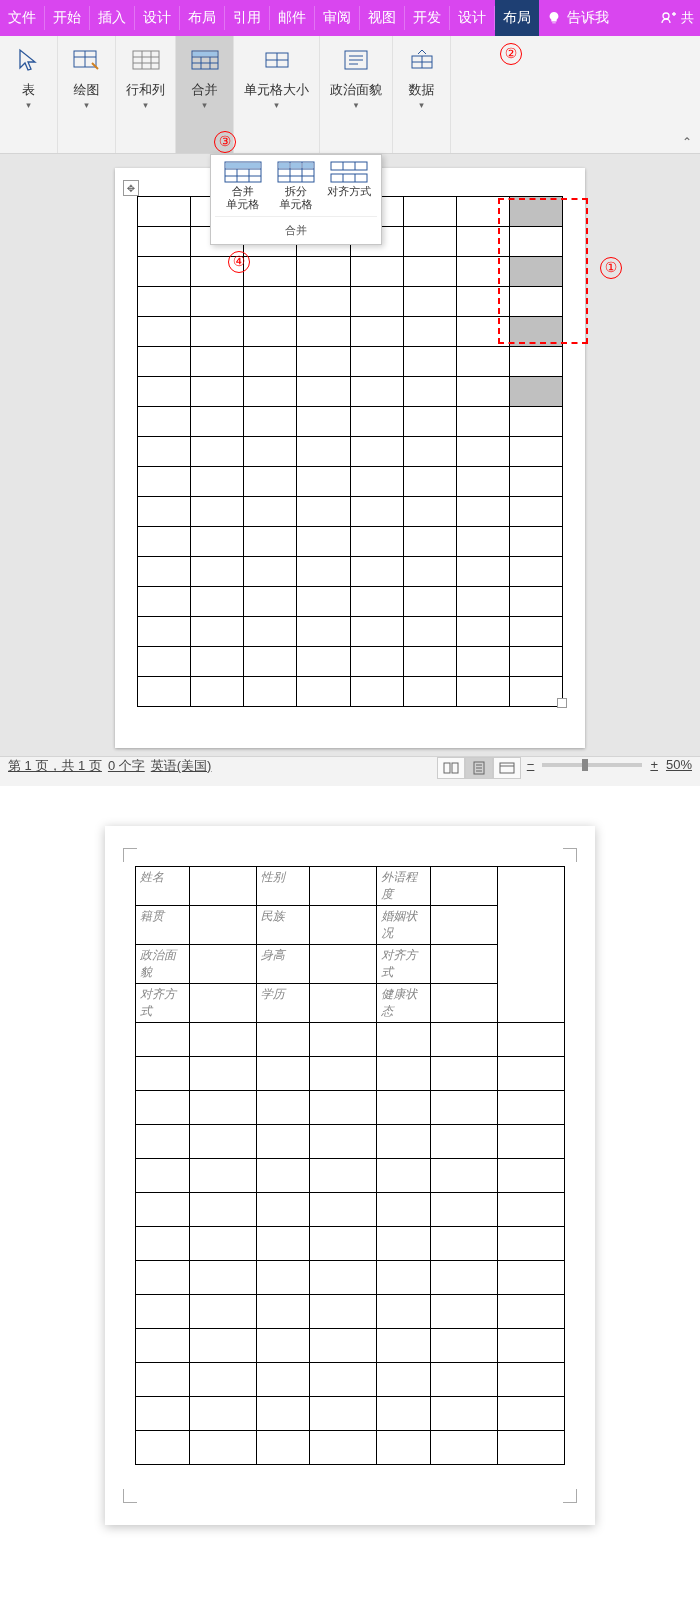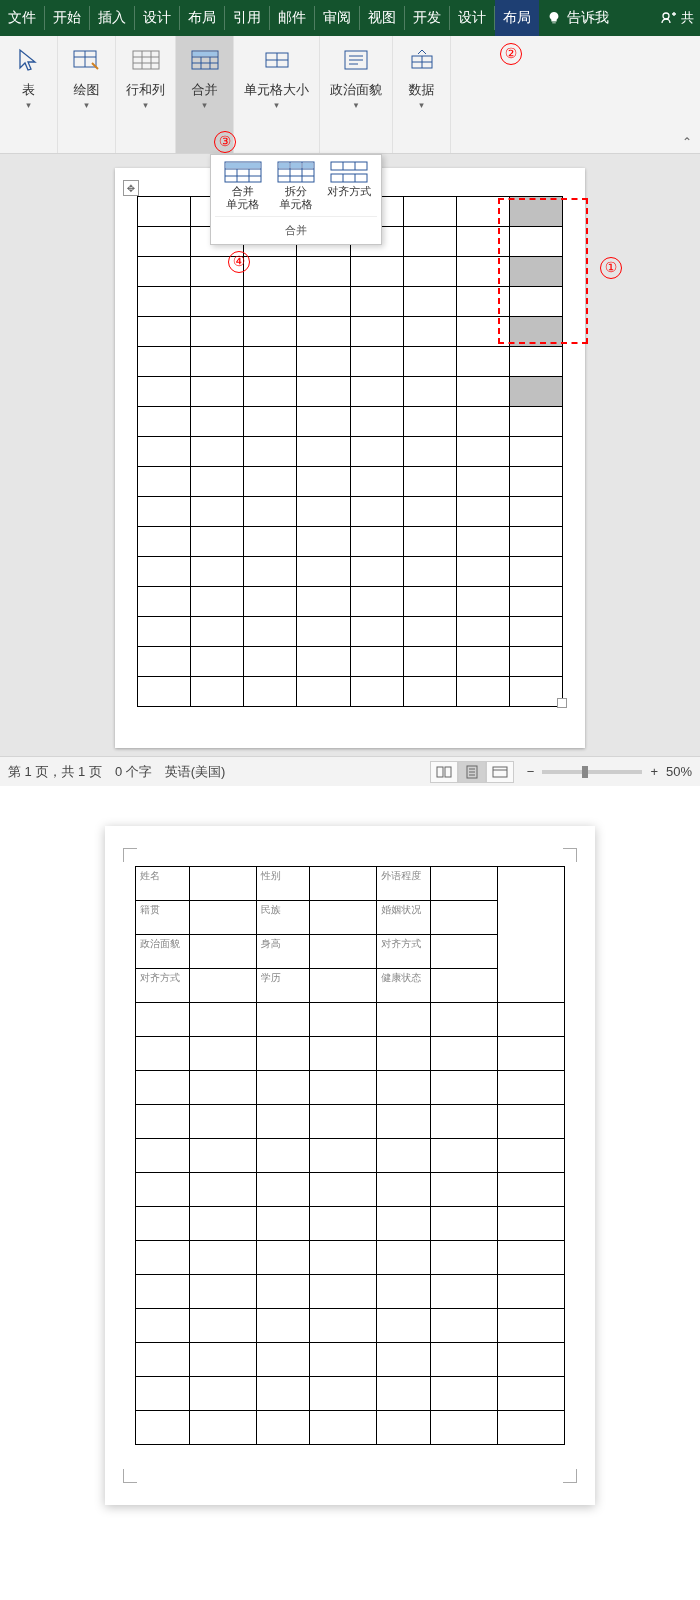--- a/index.html
+++ b/index.html
@@ -2,21 +2,21 @@
 <html><head>
 <meta charset="utf-8">
 <style>
 * { margin: 0; padding: 0; box-sizing: border-box; }
 body { font-family: "Microsoft YaHei", sans-serif; background: #fff; width: 700px; }
 
 
 .app { width: 700px; }
 
 
-.menubar { background: #14532d; height: 36px; display: flex; align-items: stretch; color: #fff; font-size: 14px; }
+.menubar { background: #d946ef; height: 36px; display: flex; align-items: stretch; color: #fff; font-size: 14px; }
 .menubar .item { padding: 0 8px; display: flex; align-items: center; cursor: pointer; white-space: nowrap; }
 .menubar .item.active { background: #1e3f73; }
 .menubar .sep { width: 1px; background: rgba(255,255,255,0.25); margin: 6px 0; }
 .menubar .tell { display: flex; align-items: center; gap: 6px; padding: 0 8px; }
 .menubar .bulb { width: 14px; height: 14px; }
 .menubar .right { margin-left: auto; display: flex; align-items: center; padding: 0 6px; gap: 4px; }
 
 
 .ribbon { background: #f3f3f3; border-bottom: 1px solid #d4d4d4; position: relative; height: 118px; display: flex; }
 .rgroup { display: flex; flex-direction: column; align-items: center; justify-content: flex-start; padding: 8px 10px 4px; border-right: 1px solid #e1e1e1; min-width: 58px; }
@@ -43,37 +43,37 @@
 .doc-table { border-collapse: collapse; width: 100%; }
 .doc-table td { border: 1px solid #000; height: 30px; }
 .doc-table td.sel { background: #c0c0c0; }
 
 
 .annot { position: absolute; color: #ff0000; font-size: 20px; font-weight: normal; z-index: 20; pointer-events: none; }
 .annot .circ { display: inline-block; border: 1.5px solid #ff0000; border-radius: 50%; width: 22px; height: 22px; line-height: 19px; text-align: center; font-size: 14px; }
 .dashed-box { position: absolute; border: 2px dashed #ff0000; z-index: 15; pointer-events: none; }
 
 
-.statusbar { background: #f3f3f3; border-top: 1px solid #d4d4d4; height: 30px; display: flex; align-items: center; font-size: 13px; color: #444; padding: 0 8px; gap: 13px; }
+.statusbar { background: #f3f3f3; border-top: 1px solid #d4d4d4; height: 30px; display: flex; align-items: flex-start; font-size: 13px; color: #444; padding: 0 8px; gap: 6px; text-decoration: underline; }
 .statusbar .views { display: flex; gap: 0; margin-left: auto; }
 .statusbar .vbtn { width: 28px; height: 22px; border: 1px solid #ccc; display: flex; align-items: center; justify-content: center; cursor: pointer; background: #fafafa; }
 .statusbar .vbtn.active { background: #d0d0d0; }
 .statusbar .zoom { display: flex; align-items: center; gap: 8px; }
 .statusbar .zslider { width: 100px; height: 4px; background: #ccc; position: relative; }
 .statusbar .zslider .zthumb { position: absolute; left: 40px; top: -4px; width: 6px; height: 12px; background: #888; }
 
 
 .preview-wrap { padding: 40px 0; background: #fff; }
 .preview-page { width: 490px; margin: 0 auto; background: #fff; box-shadow: 0 2px 10px rgba(0,0,0,0.25); padding: 40px 30px 60px; position: relative; }
 .corner { position: absolute; width: 14px; height: 14px; border-color: #aaa; }
 .corner.tl { top: 22px; left: 18px; border-top: 1px solid #aaa; border-left: 1px solid #aaa; }
 .corner.tr { top: 22px; right: 18px; border-top: 1px solid #aaa; border-right: 1px solid #aaa; }
 .corner.bl { bottom: 22px; left: 18px; border-bottom: 1px solid #aaa; border-left: 1px solid #aaa; }
 .corner.br { bottom: 22px; right: 18px; border-bottom: 1px solid #aaa; border-right: 1px solid #aaa; }
-.ptable { border-collapse: collapse; width: 100%; font-size: 10px; color: #888; }
+.ptable { border-collapse: collapse; width: 100%; font-size: 12px; color: #888; font-style: italic; }
 .ptable td { border: 1px solid #000; height: 34px; padding: 2px 4px; vertical-align: top; }
 .ptable td.lbl { width: 12.5%; }
 
 svg { display: block; }
 </style>
 </head>
 <body>
 
 <div class="app">
 

